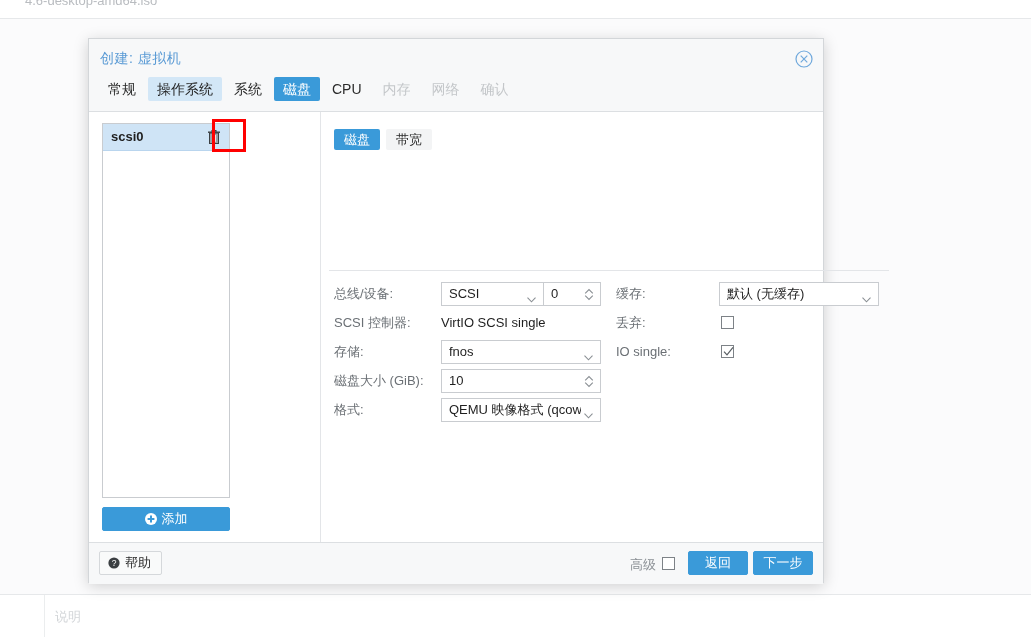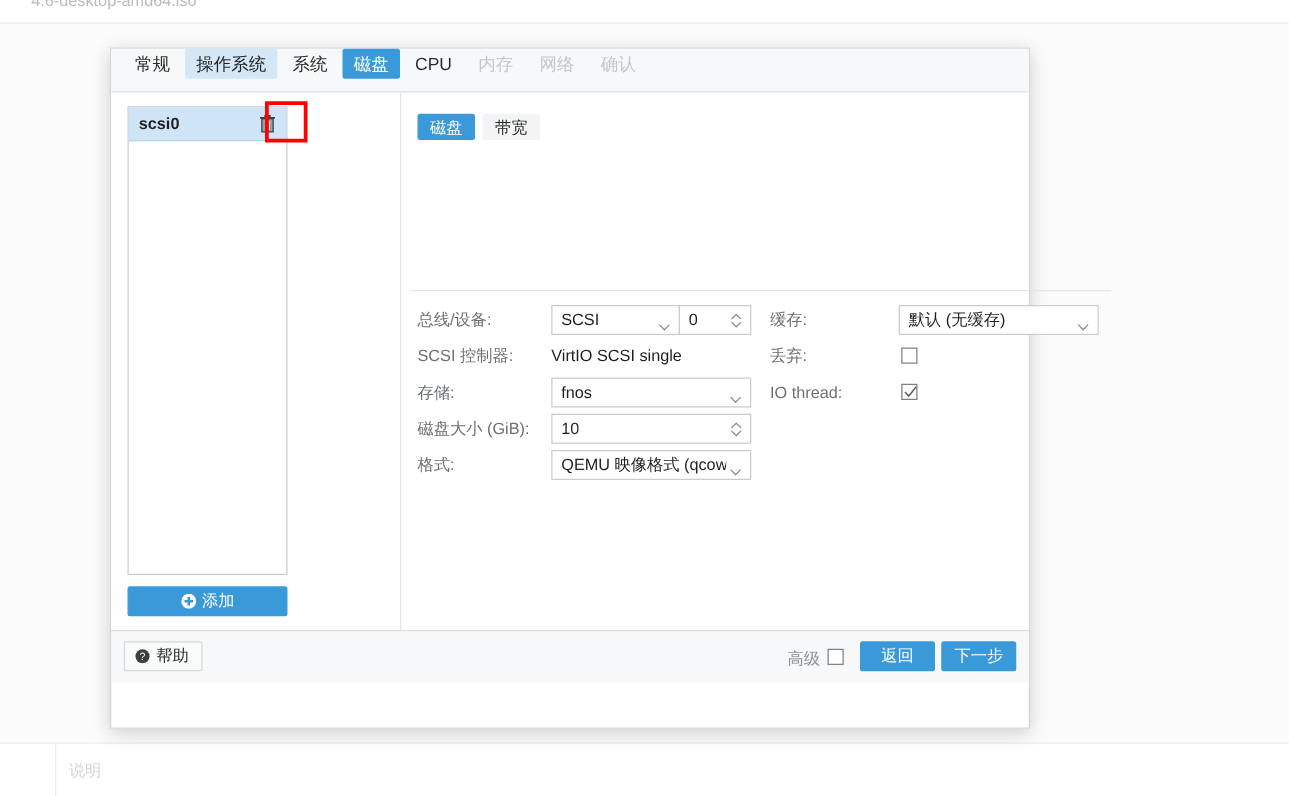--- a/index.html
+++ b/index.html
@@ -374,20 +374,29 @@
 <div class="bg-topline"></div>
 <div class="bg-mid"></div>
 <div class="bg-sep"></div>
 <div class="bg-bottom-row">
   <div class="cellborder"></div>
   <div class="desc">说明</div>
 </div>
 
 <div class="dialog">
 
+  <div class="dialog-header">
+    <div class="dialog-title">创建: 虚拟机</div>
+    <div class="close-btn">
+      <svg width="18" height="18" viewBox="0 0 18 18">
+        <circle cx="9" cy="9" r="8" fill="none" stroke="#6fa8dc" stroke-width="1.2"></circle>
+        <path d="M5.7 5.7 L12.3 12.3 M12.3 5.7 L5.7 12.3" stroke="#6fa8dc" stroke-width="1.2" fill="none"></path>
+      </svg>
+    </div>
+  </div>
 
   <div class="tabbar">
     <span class="tab">常规</span><span class="tab visited">操作系统</span><span class="tab">系统</span><span class="tab active">磁盘</span><span class="tab">CPU</span><span class="tab disabled">内存</span><span class="tab disabled">网络</span><span class="tab disabled">确认</span>
   </div>
 
   <div class="dialog-body">
 
     <div class="left-panel">
       <div class="list-box">
         <div class="list-row">
@@ -496,21 +505,21 @@
           <span class="txt">默认 (无缓存)</span>
           <span class="chev">
             <svg width="9" height="6" viewBox="0 0 9 6">
                 <path d="M0.5 0.7 L4.5 4.8 L8.5 0.7" fill="none" stroke="#8a8f94" stroke-width="1.1"></path>
               </svg>
           </span>
         </span>
       </div>
 
       <div class="frow" style="left:527px; top:228px; width:270px;">
-        <span class="flabel" style="left:0;">IO thread:</span>
+        <span class="flabel" style="left:0;">IO single:</span>
         <span class="cbx" style="left:105px; top:5px;">
           <svg width="13" height="13" viewBox="0 0 13 13">
             <path d="M2 6.6 L5 9.8 L11 2.4" fill="none" stroke="#585e63" stroke-width="1.2"></path>
           </svg>
         </span>
       </div>
 
     </div>
   </div>
 

